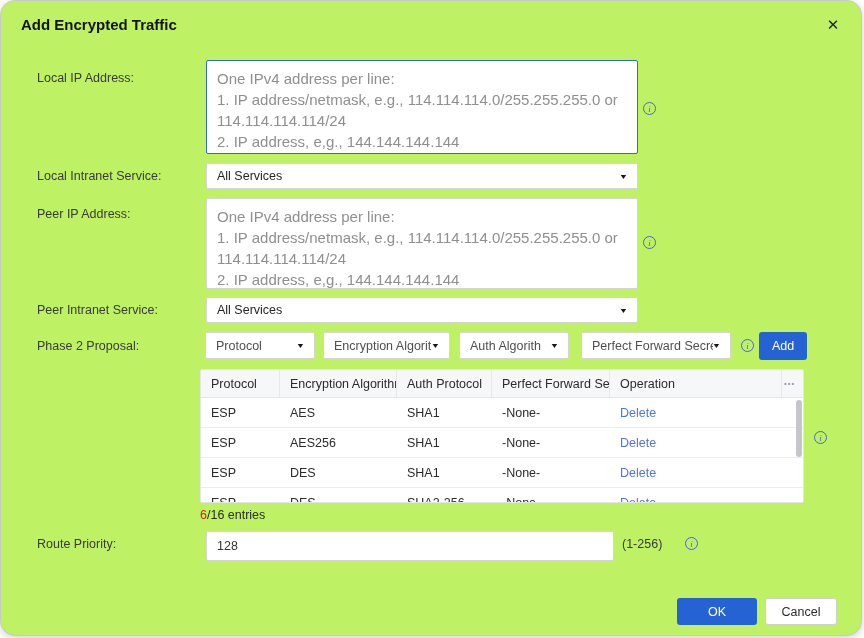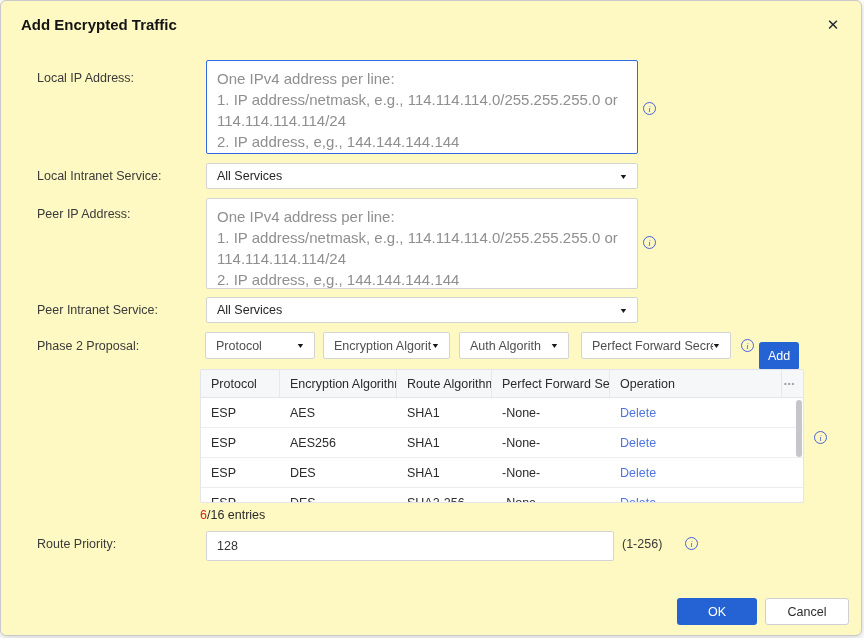--- a/index.html
+++ b/index.html
@@ -1,19 +1,19 @@
 <!DOCTYPE html>
 <html><head>
 <meta charset="utf-8">
 <style>
   * { margin:0; padding:0; box-sizing:border-box; }
   html,body { width:864px; height:638px; background:#fff; font-family:"Liberation Sans","DejaVu Sans",sans-serif; }
   .dialog {
-    position:relative; width:862px; height:636px; background:#fef9c3;
-    border:1px solid #c9c9c9; border-radius:6px; overflow:hidden;
+    position:relative; width:862px; height:636px; background:#bef264;
+    border:1px solid #c9c9c9; border-radius:15px; overflow:hidden;
     box-shadow:0 2px 8px rgba(0,0,0,.18);
     font-size:12.5px; color:#333;
   }
   .dlg-title { position:absolute; left:20px; top:15px; font-size:15px; font-weight:bold; color:#141414; }
   .close-btn { position:absolute; right:18px; top:14px; width:20px; height:20px; text-align:center;
     font-size:15px; color:#1b2430; cursor:pointer; line-height:20px; }
   .lbl { position:absolute; left:36px; color:#3a3a3a; }
   .ctrl { position:absolute; left:205px; background:#fff; border:1px solid #d4d4d4; border-radius:2px; }
   textarea.ctrl { width:432px; height:94px; resize:none; padding:7px 10px; font-family:inherit;
     font-size:15px; color:#333; line-height:21px; outline:none; overflow:hidden; }
@@ -96,27 +96,27 @@
   </div>
   <div class="ctrl selbox small" style="left:322px; top:331px; width:127px; height:27px">
     <span class="seltext">Encryption Algorit</span>
     <span class="arrow">▼</span>
   </div>
   <div class="ctrl selbox small" style="left:580px; top:331px; width:150px; height:27px">
     <span class="seltext">Perfect Forward Secre</span>
     <span class="arrow">▼</span>
   </div>
   <span class="info" style="left:740px; top:338px">i</span>
-  <button class="btn-primary" style="left:758px; top:341px; width:40px; height:28px">Add</button>
+  <button class="btn-primary" style="left:758px; top:331px; width:48px; height:28px">Add</button>
 
   <div class="tbl">
     <div class="thead">
       <div class="th c1">Protocol</div>
       <div class="th c2">Encryption Algorithm</div>
-      <div class="th c3">Route Algorithm</div>
+      <div class="th c3">Auth Protocol</div>
       <div class="th c4">Perfect Forward Secrecy</div>
       <div class="th c5">Operation</div>
       <div class="th c6" style="font-size:8px">•••</div>
     </div>
     <div class="tbody">
       <div class="tr">
         <div class="td c1">ESP</div>
         <div class="td c2">AES</div>
         <div class="td c3">SHA1</div>
         <div class="td c4">-None-</div>
@@ -151,14 +151,14 @@
   <div class="entries">
     <span class="red">6</span><span>/16 entries</span>
   </div>
 
   <div class="lbl" style="top:536px">Route Priority:</div>
   <input class="num" type="text" value="128" style="">
   <span class="hint">(1-256)</span>
   <span class="info" style="left:684px; top:536px">i</span>
 
   <button class="btn-primary" style="left:676px; top:597px; width:80px; height:27px">OK</button>
-  <button class="btn-plain" style="left:764px; top:597px; width:84px; height:27px">Cancel</button>
+  <button class="btn-plain" style="left:764px; top:597px; width:72px; height:27px">Cancel</button>
 </div>
 
 </body></html>

